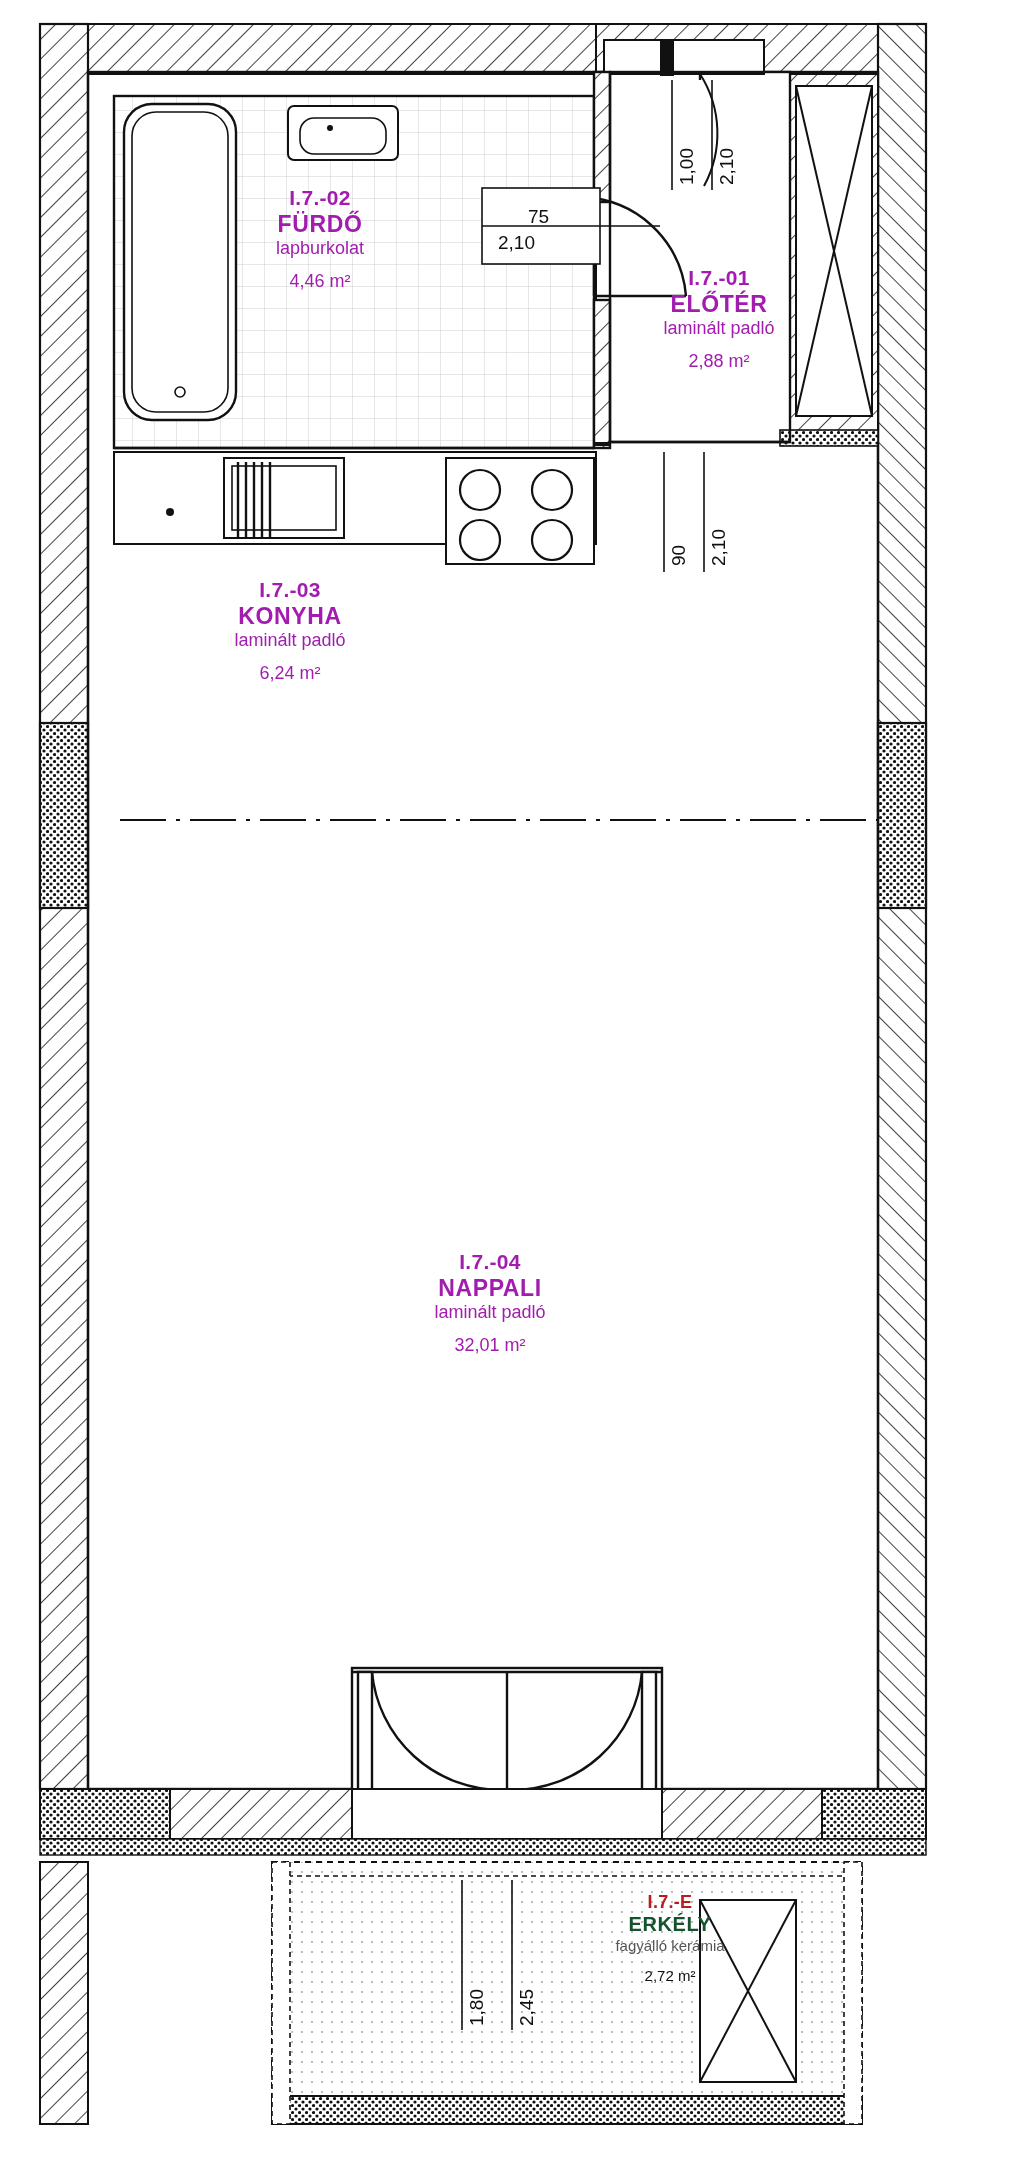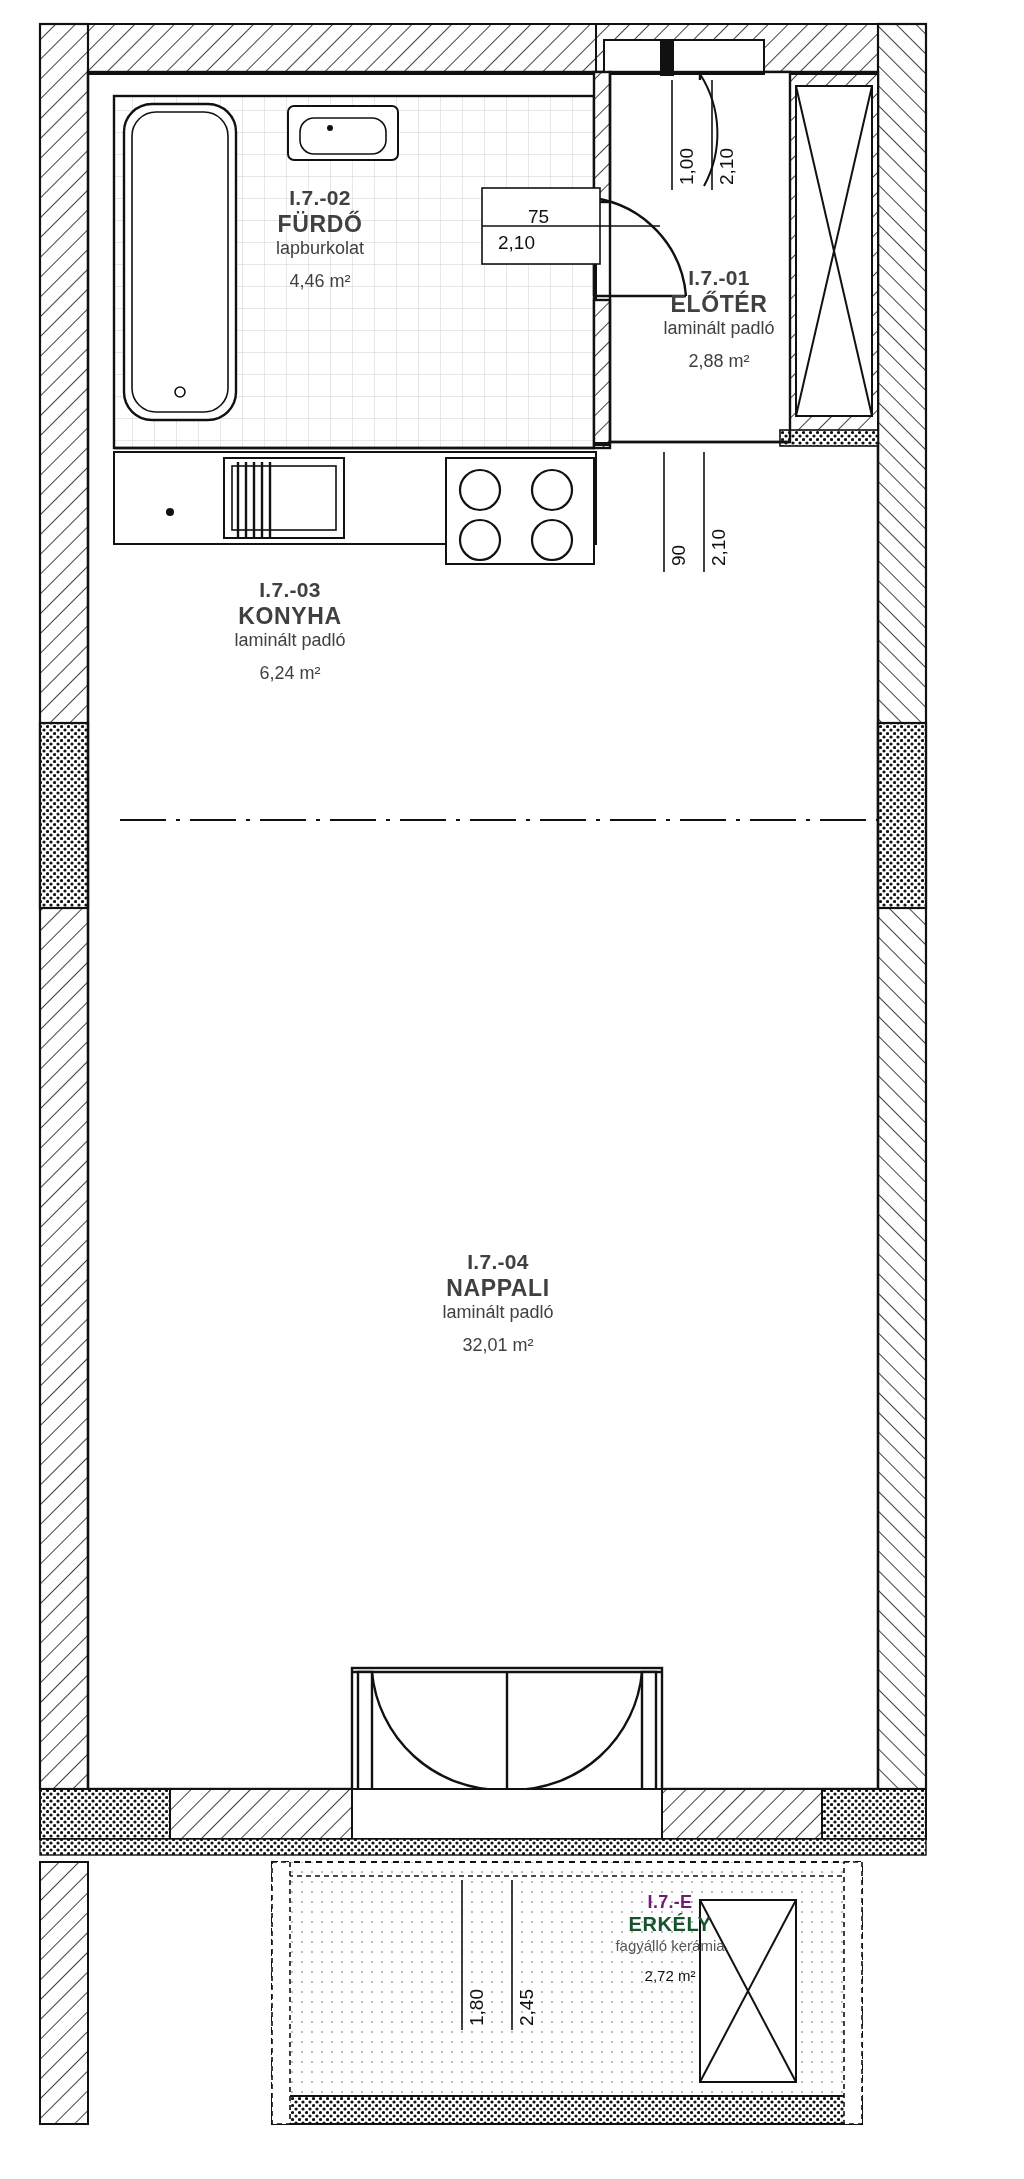--- a/index.html
+++ b/index.html
@@ -20,21 +20,21 @@
     left: 0; top: 0;
     width: 1024px;
     height: 2179px;
   }
   
   .lbl {
     position: absolute;
     text-align: center;
     line-height: 1.18;
     white-space: nowrap;
-    color: #404040;
+    color: #a21caf;
   }
   .lbl .code {
     font-weight: bold;
     font-size: 21px;
     letter-spacing: 0.3px;
   }
   .lbl .name {
     font-weight: bold;
     font-size: 23px;
     letter-spacing: 0.6px;
@@ -255,29 +255,29 @@
   <div class="area">2,88 m²</div>
 </div>
 
 <div class="lbl" style="left:140px; top:578px; width:300px;">
   <div class="code">I.7.-03</div>
   <div class="name">KONYHA</div>
   <div class="finish">laminált padló</div>
   <div class="area">6,24 m²</div>
 </div>
 
-<div class="lbl" style="left:378px; top:1250px; width:240px;">
+<div class="lbl" style="left:370px; top:1250px; width:240px;">
   <div class="code">I.7.-04</div>
   <div class="name">NAPPALI</div>
   <div class="finish">laminált padló</div>
   <div class="area">32,01 m²</div>
 </div>
 
 <div class="lbl small" style="left:560px; top:1892px; width:220px; color:#555;">
-  <div class="code" style="color:#701a75;">I.7.-E</div>
+  <div class="code" style="color:#b91c1c;">I.7.-E</div>
   <div class="name" style="color:#14532d;">ERKÉLY</div>
   <div class="finish">fagyálló kerámia</div>
   <div class="area" style="color:#111;">2,72 m²</div>
 </div>
 
 <div class="dim vert" style="left:676px; top:185px;">1,00</div>
 <div class="dim vert" style="left:716px; top:185px;">2,10</div>
 
 <div class="dim box" style="left:528px; top:194px; font-weight:normal;margin-top:12px;">75</div>
 <div class="dim box" style="left:498px; top:232px;">2,10</div>

